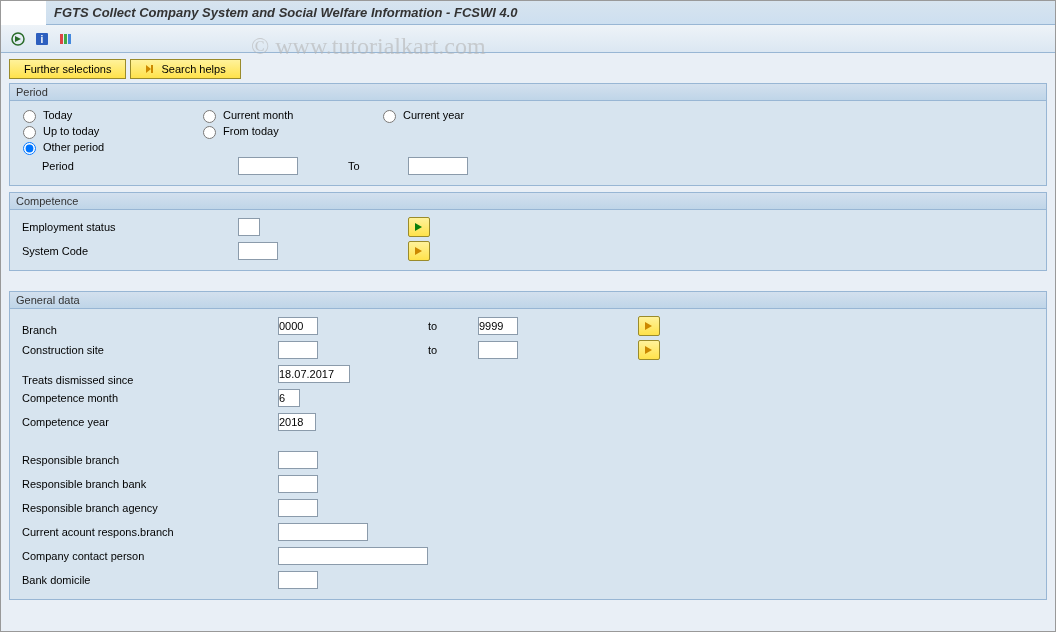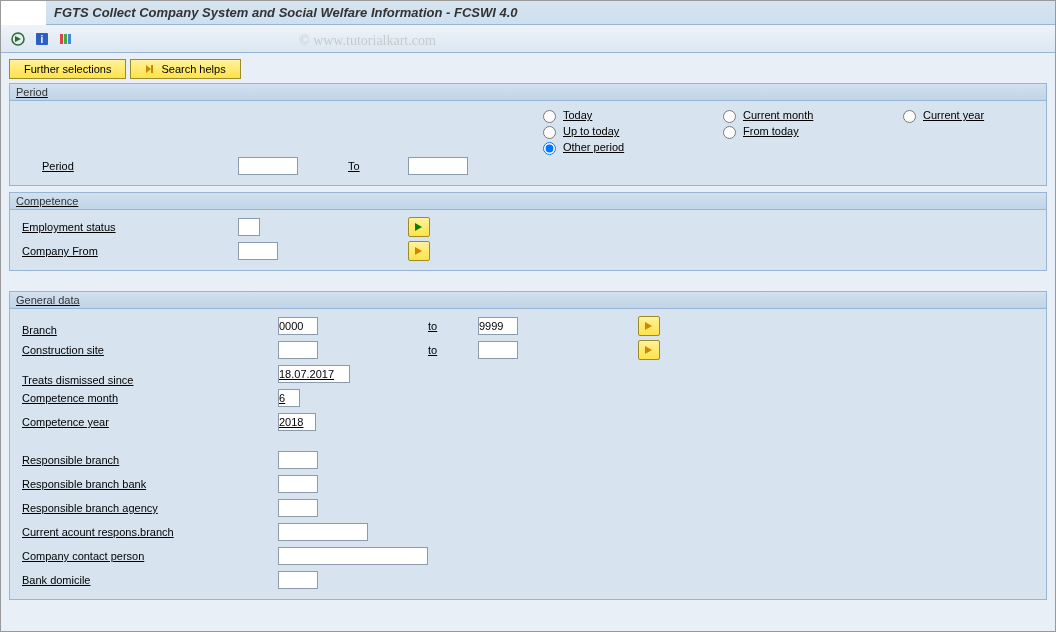--- a/index.html
+++ b/index.html
@@ -63,21 +63,20 @@
     display: flex;
     align-items: center;
     gap: 6px;
     height: 20px;
   }
   .group-box {
     background: #d7e4ef;
     border: 1px solid #98b6d4;
     margin-bottom: 6px;
     position: relative;
-    text-decoration: underline;
   }
   .group-title {
     background: linear-gradient(#d3e0ee,#bfd5e8);
     border-bottom: 1px solid #98b6d4;
     padding: 2px 6px;
     font-size: 11px;
     color: #333;
   }
   .group-body {
     padding: 6px 8px;
@@ -121,25 +120,24 @@
     display: flex;
     align-items: center;
     justify-content: center;
     cursor: pointer;
   }
   .multi-sel-btn.green svg path { fill:#0a7e0a; }
   .watermark {
     position: absolute;
     top: 32px;
     left: 250px;
-    font-size: 14px;
+    font-size: 24px;
     color: rgba(180,180,180,0.6);
     font-family: Georgia, serif;
     pointer-events: none;
-    margin-left: 48px;
   }
 </style>
 </head>
 <body>
 
 <div class="title-bar">FGTS Collect Company System and Social Welfare Information - FCSWI 4.0</div>
 
 <div class="toolbar">
   <span class="tb-icon">
     <svg width="16" height="16">
@@ -175,21 +173,21 @@
           <path d="M1 1 L6 5 L1 9 Z" fill="#cc8800"></path>
           <rect x="6" y="1" width="2" height="8" fill="#cc8800"></rect>
         </svg>
       <span>Search helps</span>
     </button>
   </div>
 
   <div class="group-box">
     <div class="group-title">Period</div>
     <div class="group-body">
-      <div style="display:flex;justify-content:flex-end;">
+      <div style="display:flex;">
         <div style="width:180px;">
           <div class="radio-item">
               <input type="radio" name="per" style="">
               <span>Today</span>
             </div>
           <div class="radio-item">
               <input type="radio" name="per" style="">
               <span>Up to today</span>
             </div>
           <div class="radio-item">
@@ -229,21 +227,21 @@
       <div class="field-row">
         <span class="label">Employment status</span>
         <div style="width:170px;"><input class="input-sm input-xs" style="width: 22px;" value=""></div>
         <span class="multi-sel-btn green">
           <svg width="10" height="10">
               <path d="M1 1 L8 5 L1 9 Z" fill="#0a7e0a"></path>
             </svg>
         </span>
       </div>
       <div class="field-row">
-        <span class="label">Company From</span>
+        <span class="label">System Code</span>
         <div style="width:170px;"><input class="input-sm input-xs" value="" style=""></div>
         <span class="multi-sel-btn">
           <svg width="10" height="10">
               <path d="M1 1 L8 5 L1 9 Z" fill="#cc8800"></path>
             </svg>
         </span>
       </div>
     </div>
   </div>
 

